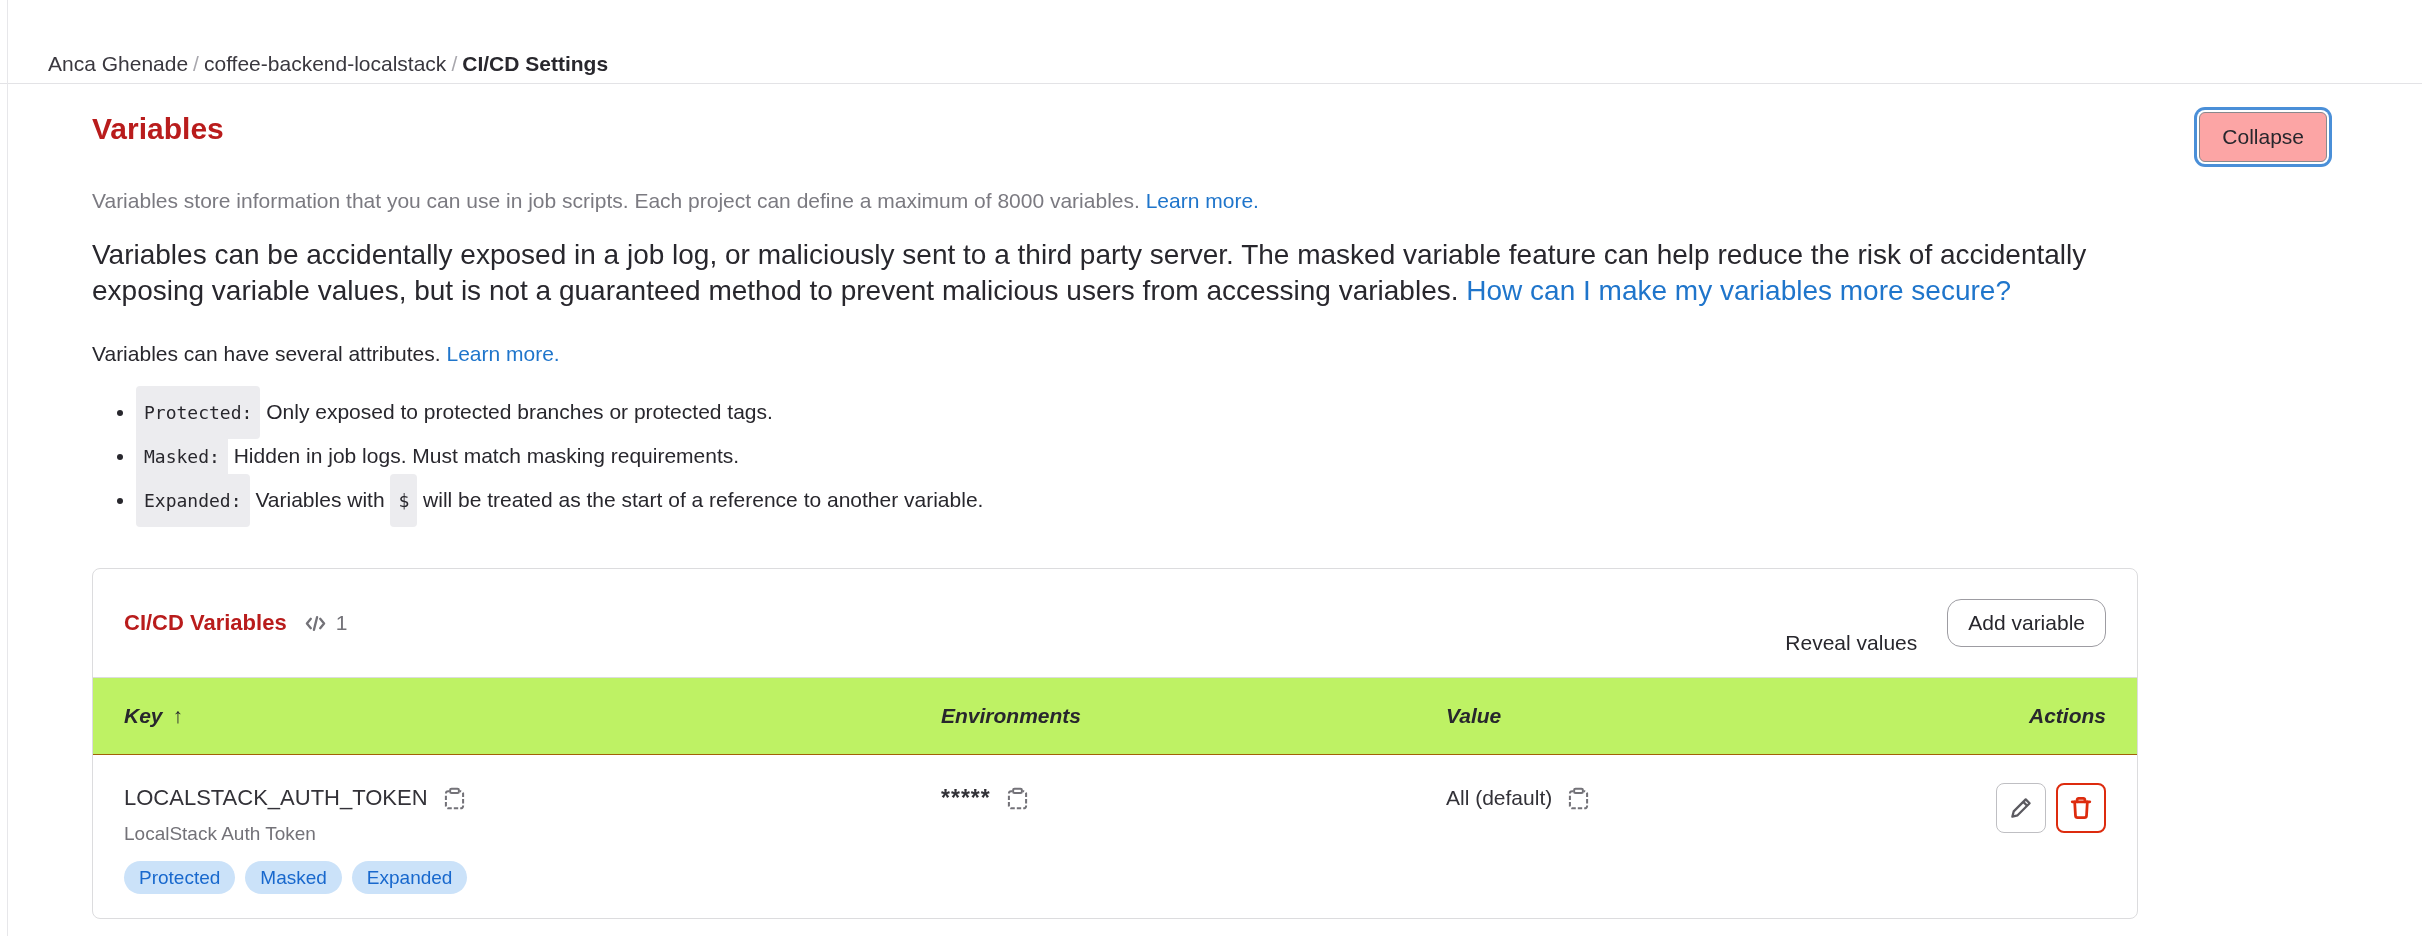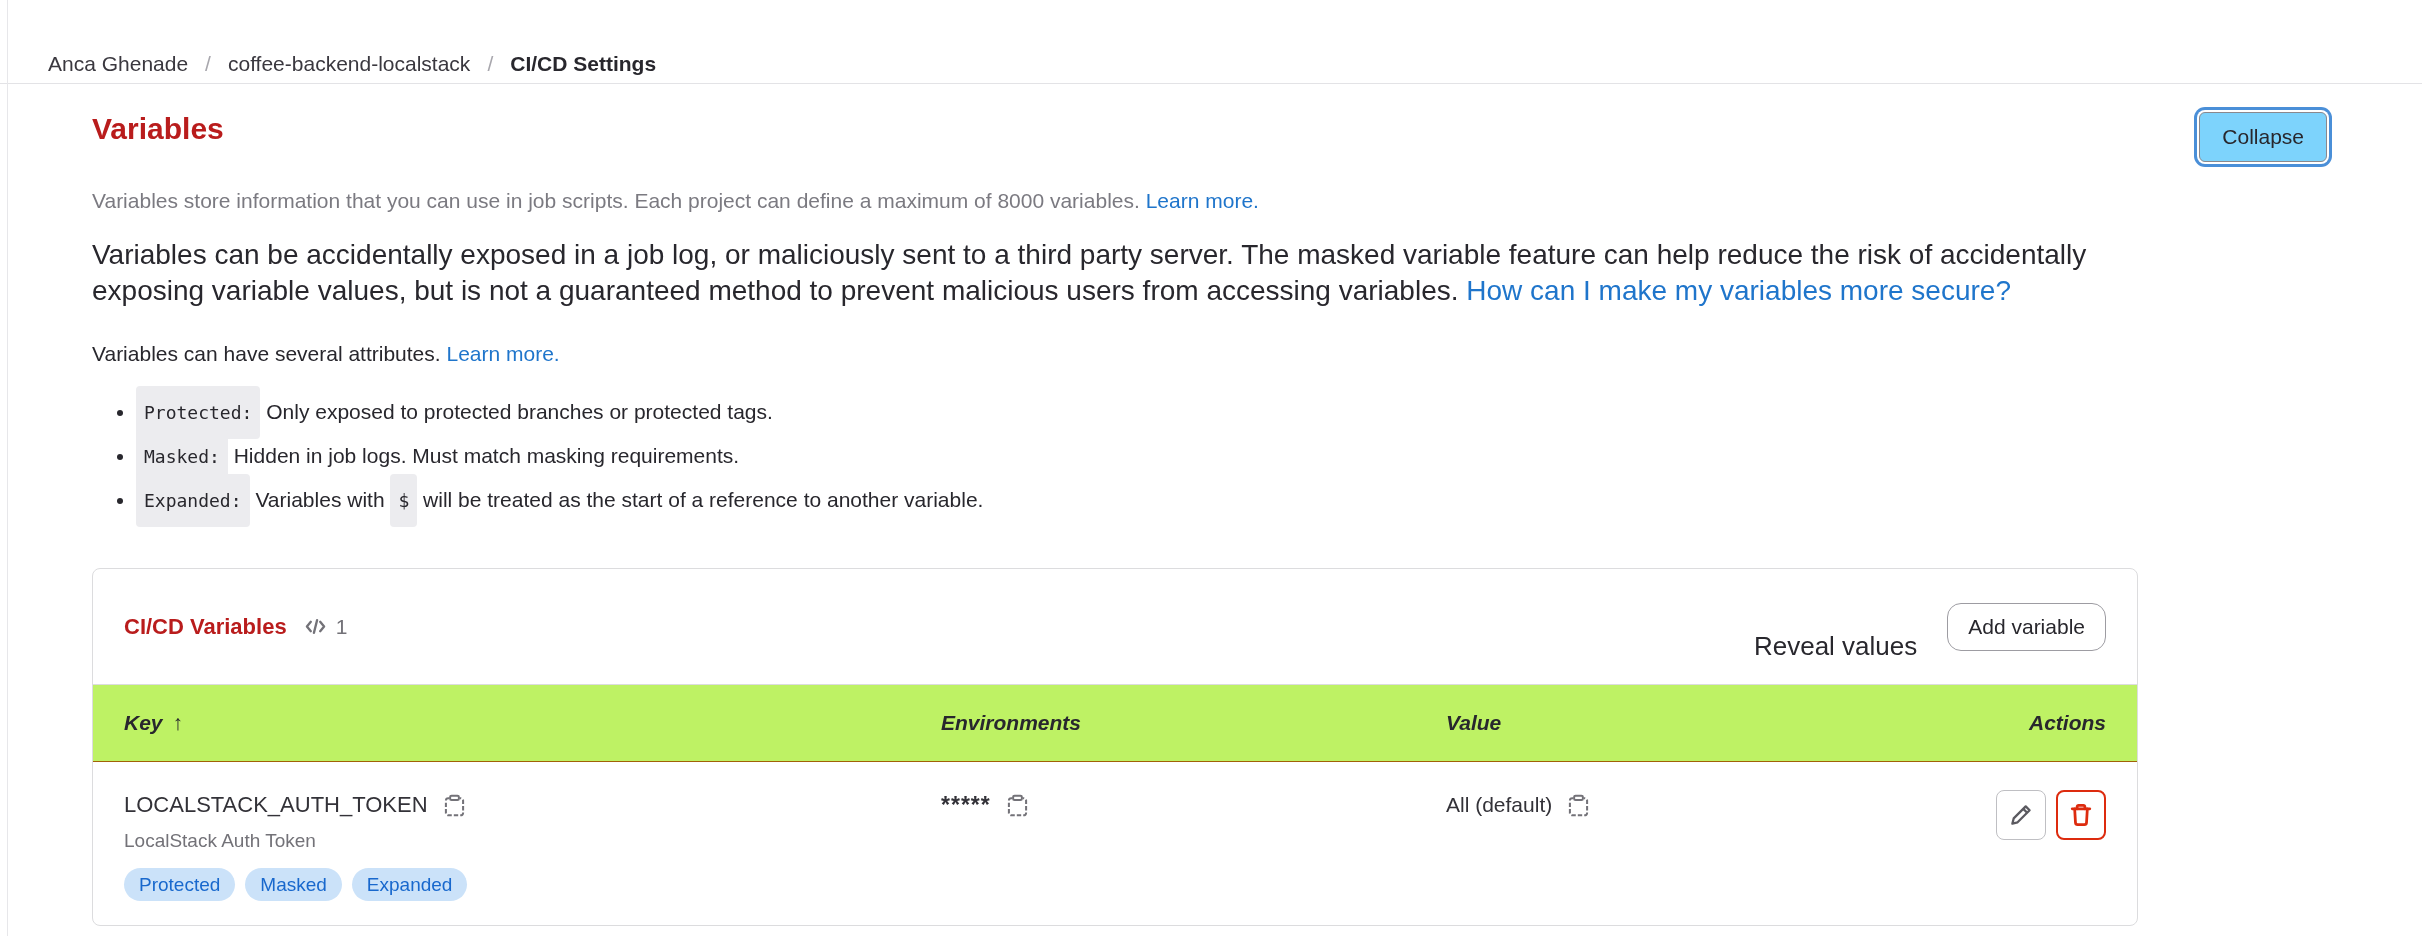--- a/index.html
+++ b/index.html
@@ -6,34 +6,34 @@
   html,body { background:#fff; }
   body {
     font-family:"Liberation Sans","DejaVu Sans",sans-serif;
     color:#333238;
   }
   .page { position:relative; width:2422px; height:936px; overflow:hidden; background:#fff; }
   .left-edge { position:absolute; left:7px; top:0; bottom:0; width:1px; background:#e7e7ea; }
 
   
   .topbar { height:84px; display:flex; align-items:center; padding-left:48px; border-bottom:1px solid #e3e3e6; background:#fff; }
-  .breadcrumb { display:flex; align-items:center; gap:17px; font-size:21px;margin-top:45px; }
+  .breadcrumb { display:flex; align-items:center; gap:5px; font-size:21px;margin-top:45px; }
   .crumb-link { color:#3a383f; text-decoration:none; cursor:pointer; }
   .crumb-sep { color:#a8a7ad; font-size:21px; }
   .crumb-current { font-weight:700; color:#28272d; }
 
   .content { padding:0 92px; }
 
   .section-header { display:flex; align-items:flex-start; justify-content:space-between; margin-top:26px; }
   .section-title { font-size:30px; font-weight:700; color:#b91c1c; line-height:38px; }
   .collapse-btn {
     margin-top:2px; margin-right:3px;
     height:50px; padding:0 22px;
     font-family:inherit; font-size:21px; color:#28272d;
-    background:#7dd3fc; border:1px solid #89888d; border-radius:6px;
+    background:#fca5a5; border:1px solid #89888d; border-radius:6px;
     box-shadow:0 0 0 2px #ffffff, 0 0 0 5px #4a8fd8;
     cursor:pointer;
   }
 
   .section-desc { max-width:2046px; }
   .p-intro   { margin-top:22px; font-size:21px; line-height:33px; color:#7b7a81; }
   .p-warning { margin-top:20px; font-size:28px; line-height:36px; color:#28272d; }
   .p-attrs   { margin-top:28px; font-size:21px; line-height:33px; color:#28272d; }
   a.doc-link { color:#1f75cb; text-decoration:none; cursor:pointer; }
 
@@ -45,21 +45,21 @@
     padding:16px 8px; color:#28272d;
   }
 
   
   .card { margin-top:52px; width:2046px; border:1px solid #dcdcde; border-radius:8px; background:#fff; }
   .card-header { display:flex; align-items:center; padding:22px 31px; }
   .card-title { font-size:22px; font-weight:700; color:#b91c1c; }
   .code-icon { margin-left:16px; display:inline-flex; }
   .var-count { margin-left:8px; color:#737278; font-size:21px; }
   .header-actions { margin-left:auto; display:flex; align-items:center; gap:30px; }
-  .reveal-btn { background:none; border:none; font-family:inherit; font-size:26px; color:#28272d; cursor:pointer;margin-top:40px; }
+  .reveal-btn { background:none; border:none; font-family:inherit; font-size:21px; color:#28272d; cursor:pointer;margin-top:40px; }
   .add-btn {
     height:48px; padding:0 20px; background:#fff;
     border:1px solid #9d9ca2; border-radius:14px;
     font-family:inherit; font-size:21px; color:#28272d; cursor:pointer;
   }
 
   .table-head {
     display:grid; grid-template-columns:817px 505px 460px 1fr;
     padding:25px 31px; background:#bef264;
     border-top:1px solid #dcdcde; border-bottom:1px solid #a16207;

